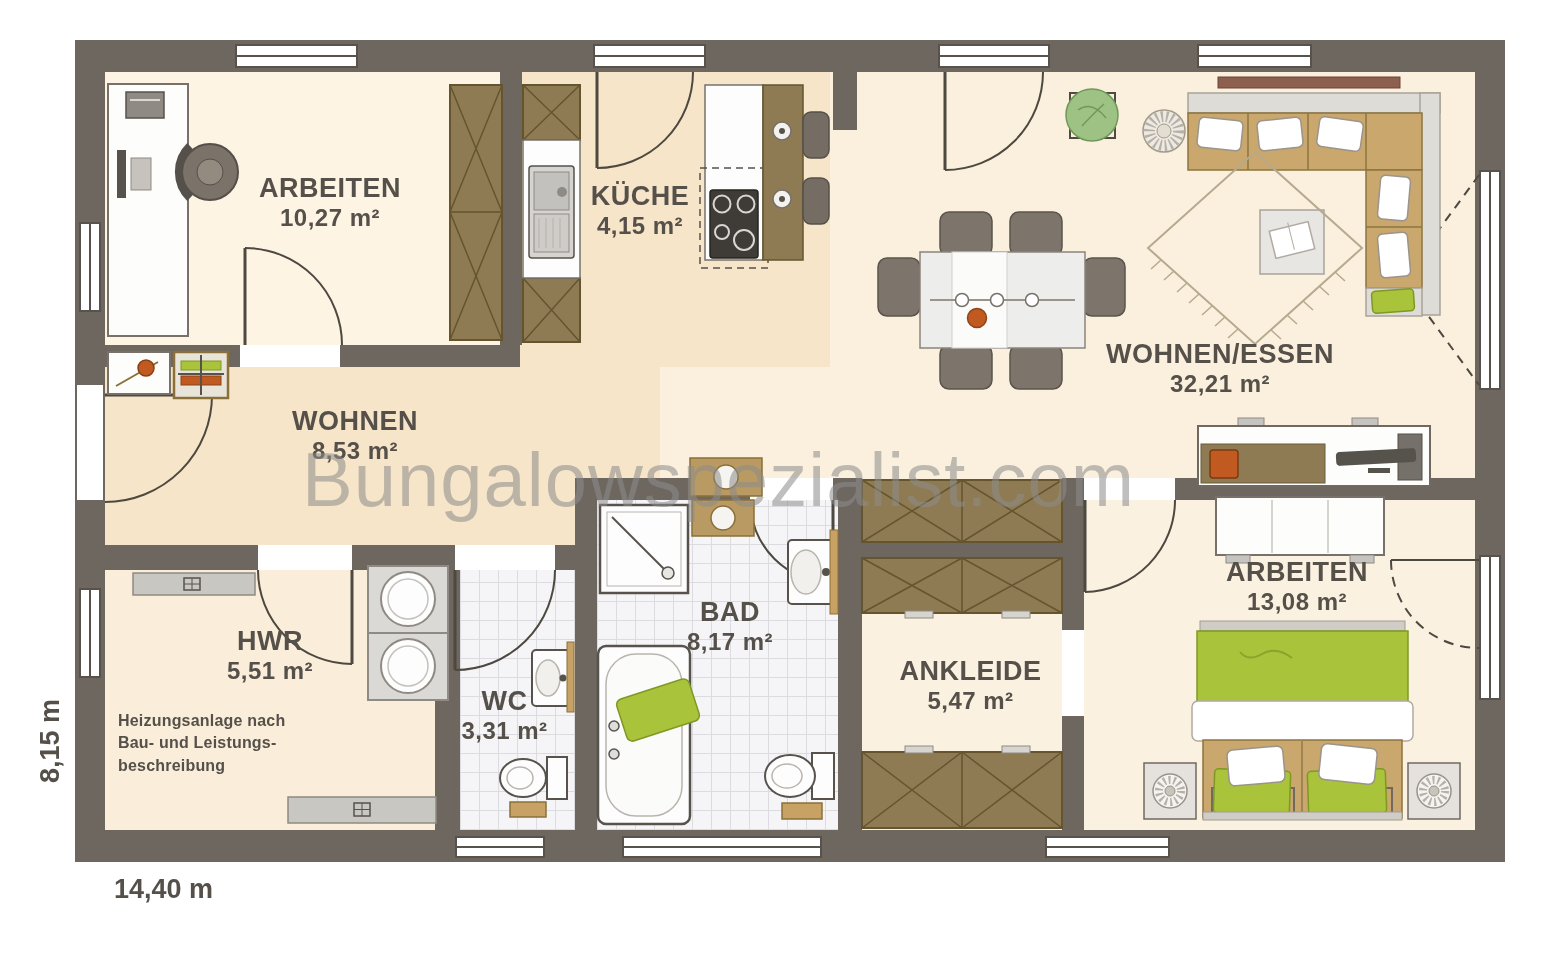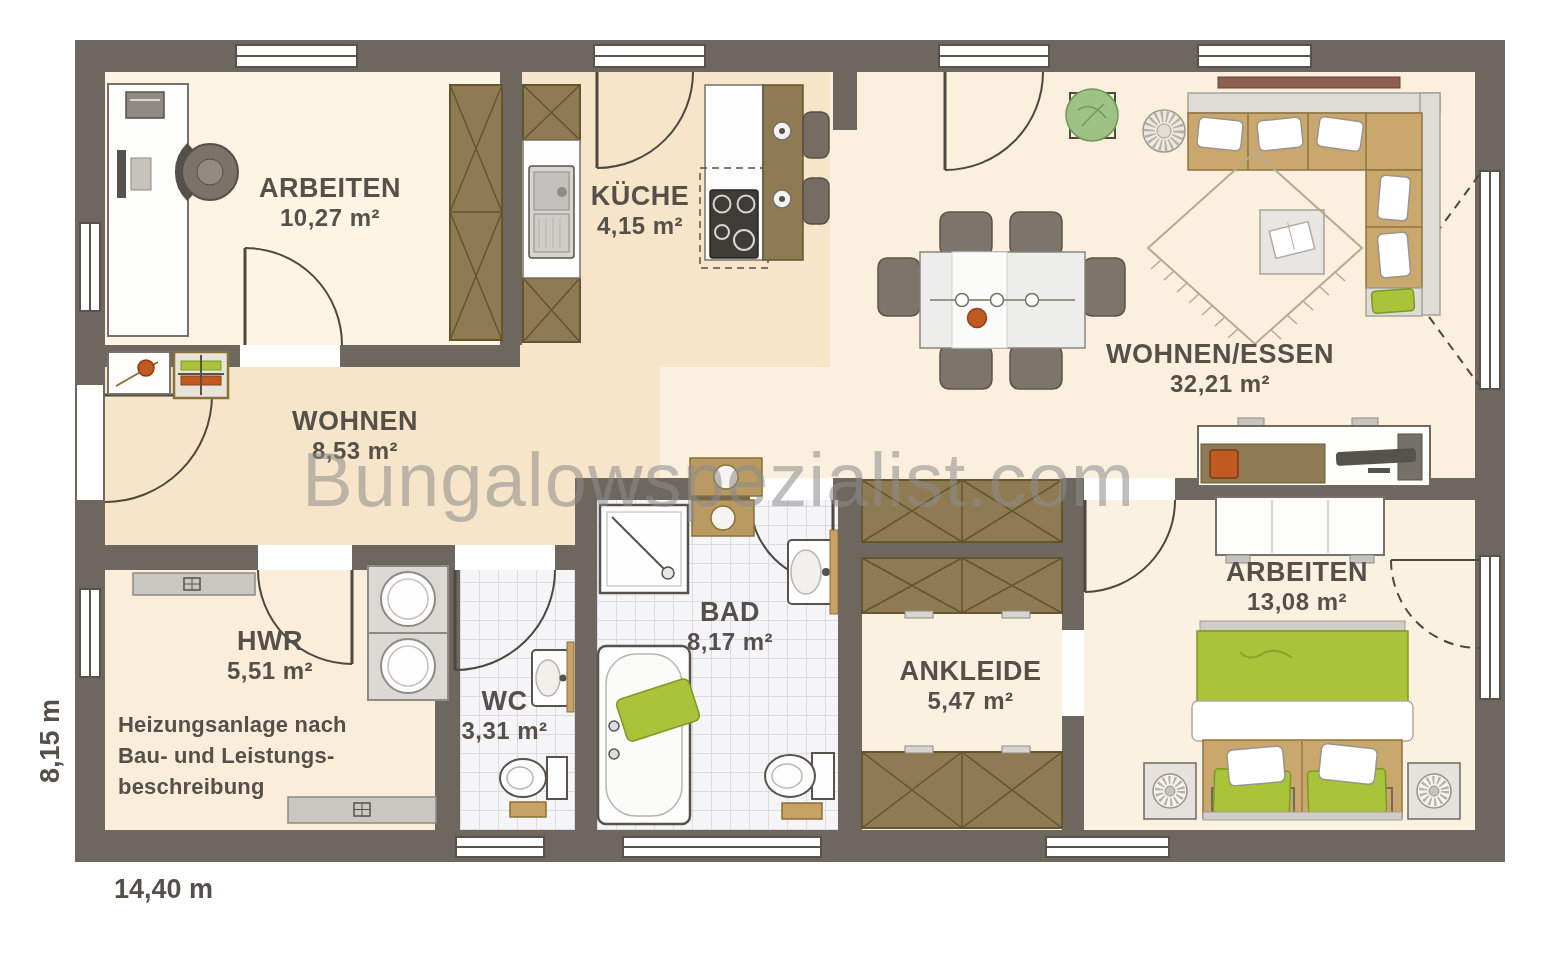--- a/index.html
+++ b/index.html
@@ -17,21 +17,21 @@
                      repeating-linear-gradient(90deg,var(--tileline) 0 1px,transparent 1px 19px);}
   .wall{background:var(--wall);z-index:2;}
   .win{background:#fff;border:2px solid var(--frame);z-index:3;}
   .win i{position:absolute;background:var(--frame);display:block;}
   .win-h i{left:0;right:0;top:50%;height:2px;margin-top:-1px;}
   .win-v i{top:0;bottom:0;left:50%;width:2px;margin-left:-1px;}
   .gap{background:#fff;z-index:3;}
   svg.overlay{position:absolute;left:0;top:0;z-index:4;pointer-events:none;}
   .room-label{z-index:5;text-align:center;color:var(--label);font-weight:700;font-size:27px;line-height:1.2;letter-spacing:.5px;}
   .room-label .area{display:block;font-size:24px;font-weight:700;}
-  .note{z-index:5;color:var(--label);font-weight:700;font-size:22px;line-height:1.4;white-space:pre-line;text-align:left;letter-spacing:.2px;}
+  .note{z-index:5;color:var(--label);font-weight:700;font-size:16px;line-height:1.4;white-space:pre-line;text-align:left;letter-spacing:.2px;}
   .dim{z-index:5;color:var(--label);font-weight:700;font-size:27px;}
   .dim-v{width:124px;height:30px;text-align:center;transform:rotate(-90deg);transform-origin:center;}
   .watermark{z-index:6;font-size:76px;font-weight:400;color:var(--watermark);opacity:.55;letter-spacing:1px;white-space:nowrap;}
 </style>
 </head>
 <body>
 
 <div class="plan">
 
   <div class="floor f-creamlight" style="left:105px;top:72px;width:415px;height:273px;"></div>

